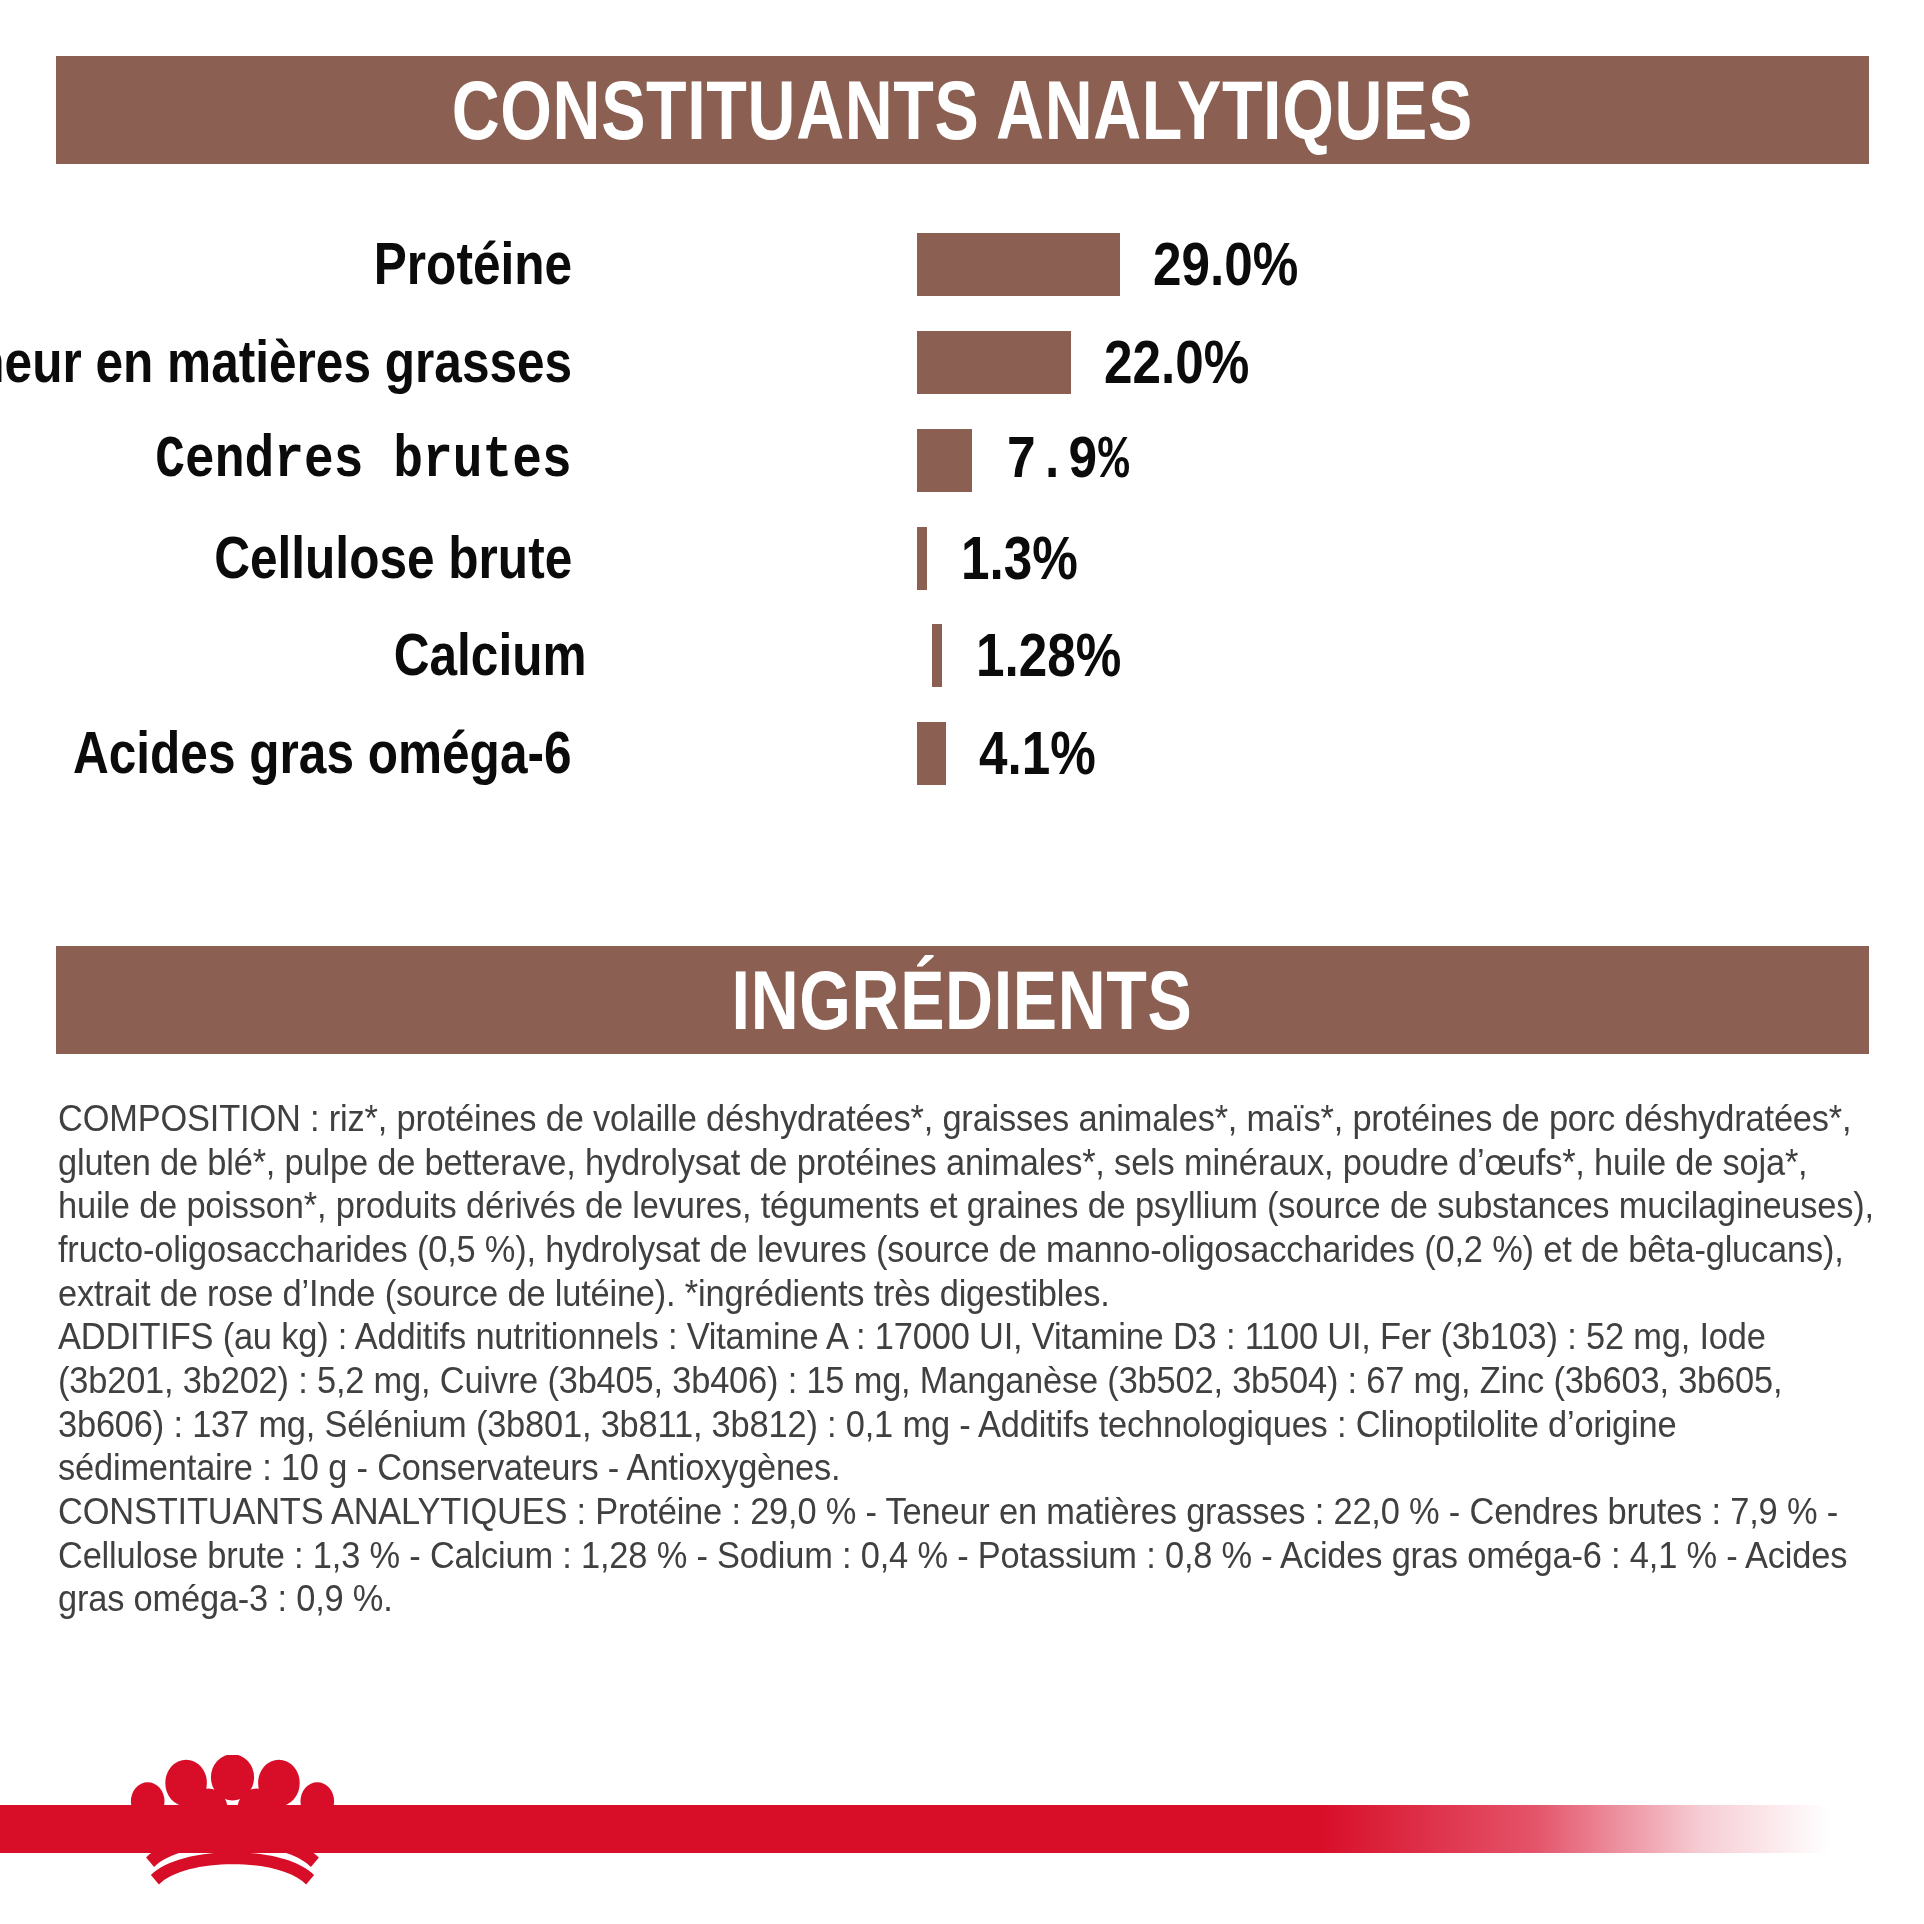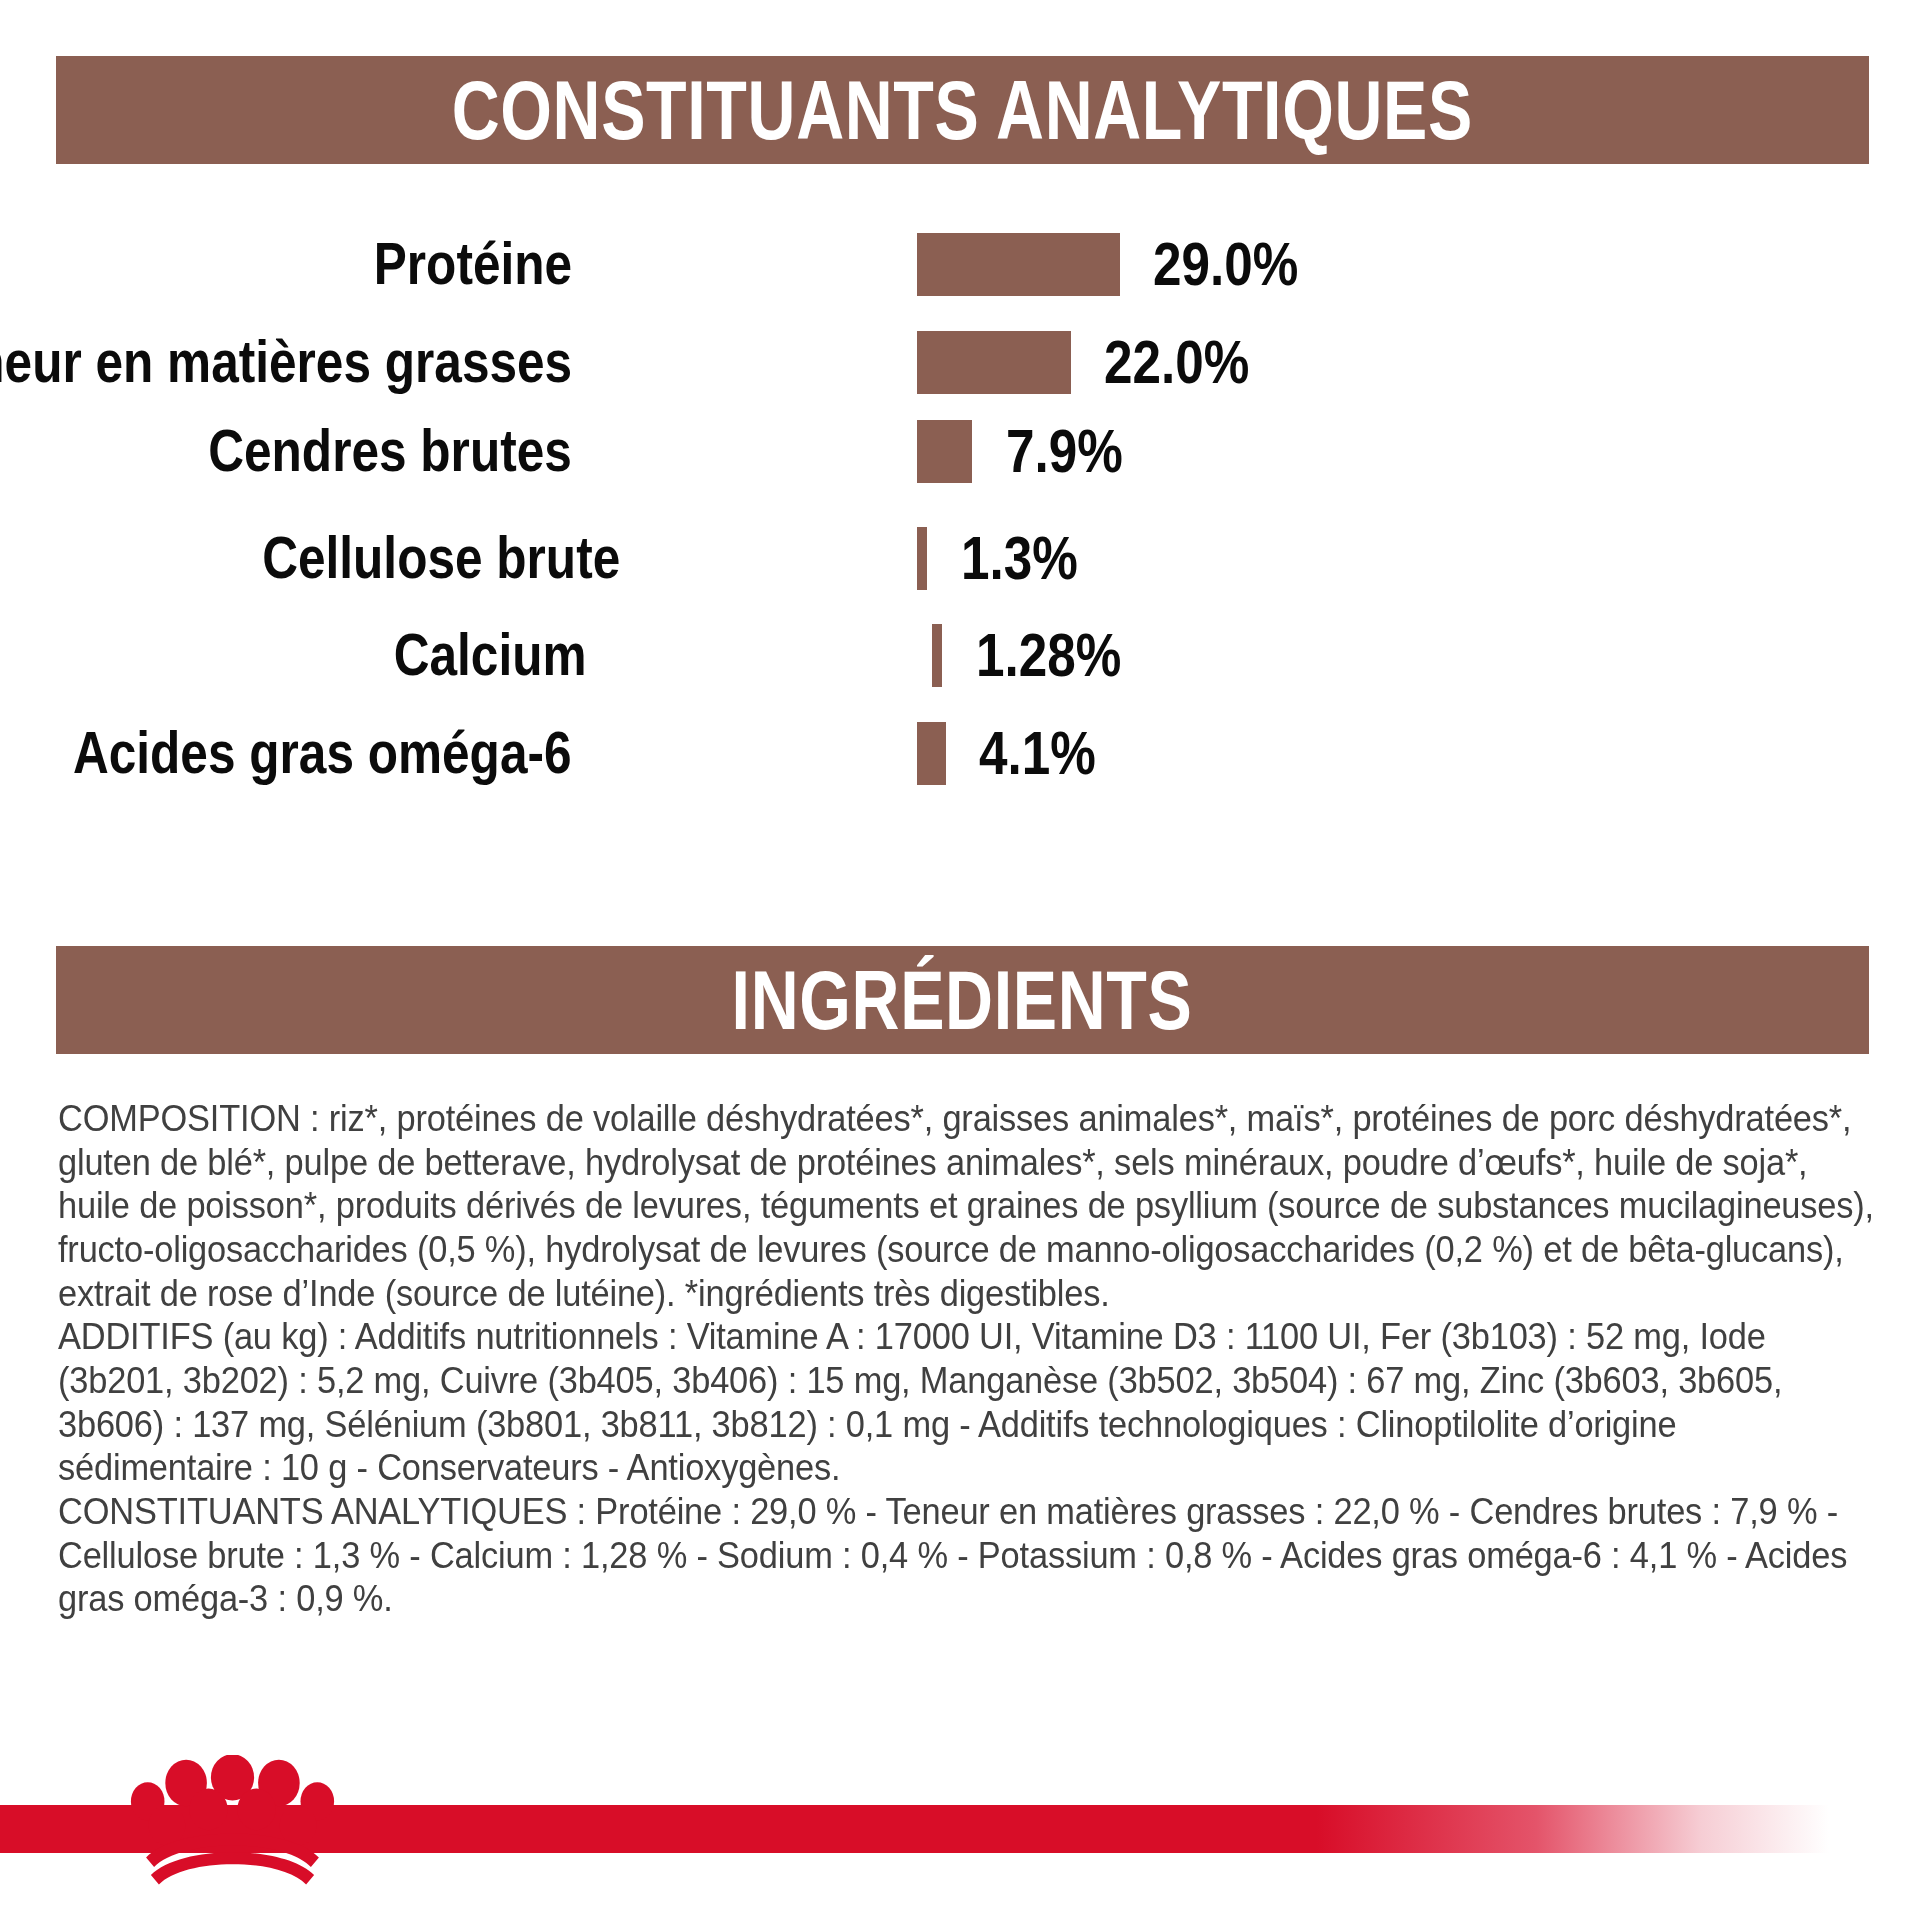--- a/index.html
+++ b/index.html
@@ -141,28 +141,28 @@
       </div>
       <div class="bar-value" style="left: 1153px;">29.0%</div>
     </div>
     <div class="bar-row" style="top: 98px;">
       <div class="bar-label">Teneur en matières grasses</div>
       <div class="bar-track" style="width: 154px;">
         <div class="bar-fill" style="background: rgb(139, 95, 82);"></div>
       </div>
       <div class="bar-value" style="left: 1104px;">22.0%</div>
     </div>
-    <div class="bar-row" style="top: 187px;">
+    <div class="bar-row" style="top: 196px; font-family: Liberation Mono, monospace;">
       <div class="bar-label">Cendres brutes</div>
       <div class="bar-track" style="width: 55px;">
         <div class="bar-fill" style="background: rgb(139, 95, 82);"></div>
       </div>
       <div class="bar-value" style="left: 1006px;">7.9%</div>
     </div>
-    <div class="bar-row" style="top: 294px; padding-left: 48px;">
+    <div class="bar-row" style="top: 294px;">
       <div class="bar-label">Cellulose brute</div>
       <div class="bar-track" style="width: 10.4px;">
         <div class="bar-fill" style="background: rgb(139, 95, 82);"></div>
       </div>
       <div class="bar-value" style="left: 961px;">1.3%</div>
     </div>
     <div class="bar-row" style="top: 391px; margin-left: 15px;">
       <div class="bar-label">Calcium</div>
       <div class="bar-track" style="width: 10.4px;">
         <div class="bar-fill" style="background: rgb(139, 95, 82);"></div>

